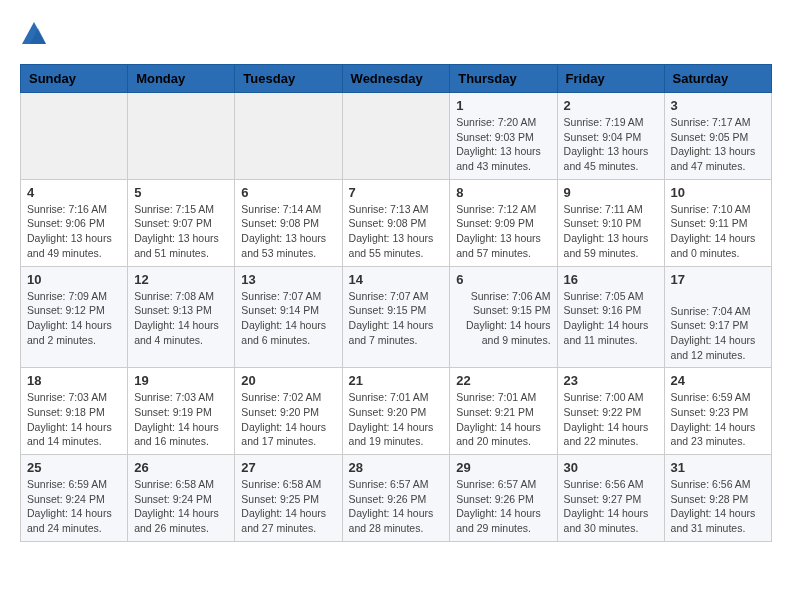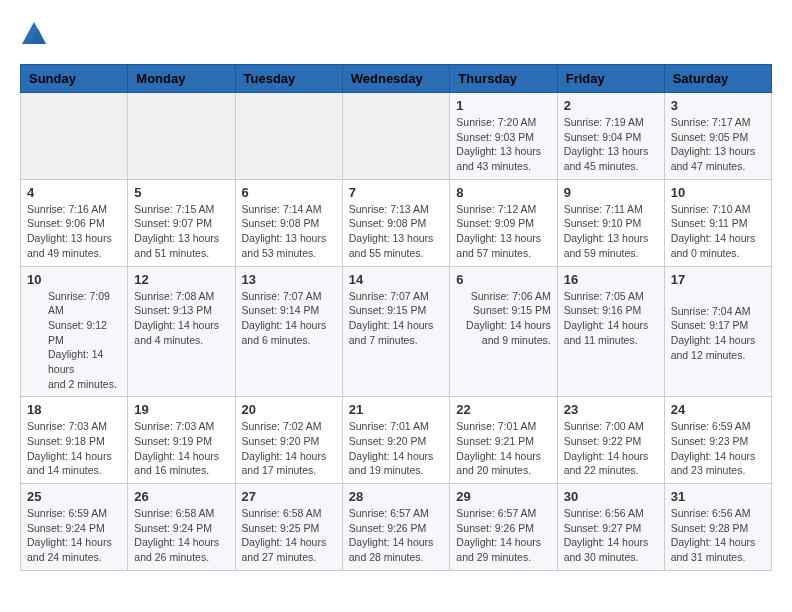--- a/index.html
+++ b/index.html
@@ -203,21 +203,21 @@
           <span class="day-num">10</span>
           <div class="day-info" style="white-space: pre-line;">Sunrise: 7:10 AM
 Sunset: 9:11 PM
 Daylight: 14 hours
 and 0 minutes.</div>
         </td>
       </tr>
       <tr>
         <td>
           <span class="day-num">10</span>
-          <div class="day-info" style="white-space: pre-line; margin-left: 21px;">Sunrise: 7:09 AM
+          <div class="day-info" style="white-space: pre-line;">Sunrise: 7:09 AM
 Sunset: 9:12 PM
 Daylight: 14 hours
 and 2 minutes.</div>
         </td>
         <td>
           <span class="day-num">12</span>
           <div class="day-info" style="white-space: pre-line;">Sunrise: 7:08 AM
 Sunset: 9:13 PM
 Daylight: 14 hours
 and 4 minutes.</div>

